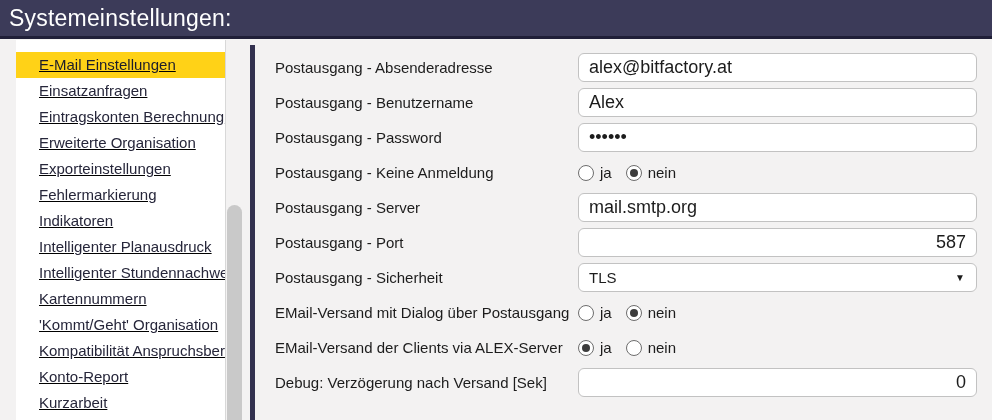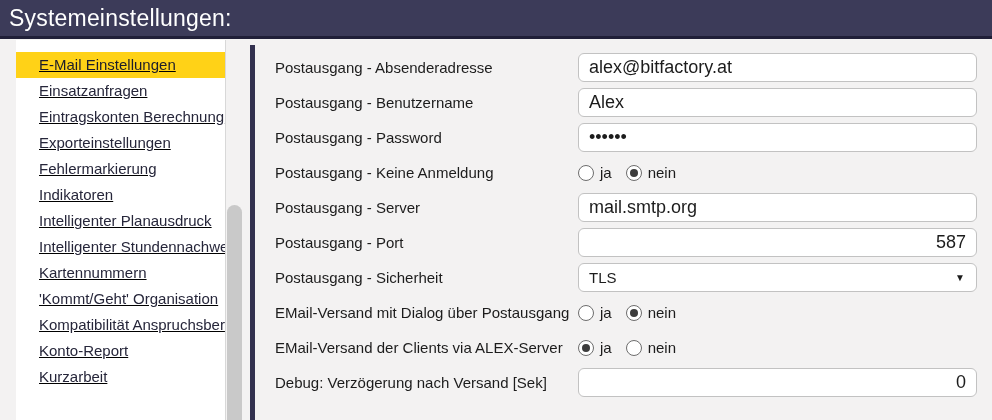--- a/index.html
+++ b/index.html
@@ -74,20 +74,21 @@
 <div class="screen">
 
   <div class="app-header">
     <span class="app-title">Systemeinstellungen:</span>
   </div>
 
   <nav class="sidebar-panel">
     <div class="side-item active">E-Mail Einstellungen</div>
     <div class="side-item">Einsatzanfragen</div>
     <div class="side-item">Eintragskonten Berechnung</div>
+    <div class="side-item">Erweiterte Organisation</div>
     <div class="side-item">Exporteinstellungen</div>
     <div class="side-item">Fehlermarkierung</div>
     <div class="side-item">Indikatoren</div>
     <div class="side-item">Intelligenter Planausdruck</div>
     <div class="side-item">Intelligenter Stundennachwe</div>
     <div class="side-item">Kartennummern</div>
     <div class="side-item">'Kommt/Geht' Organisation</div>
     <div class="side-item">Kompatibilität Anspruchsber</div>
     <div class="side-item">Konto-Report</div>
     <div class="side-item">Kurzarbeit</div>

